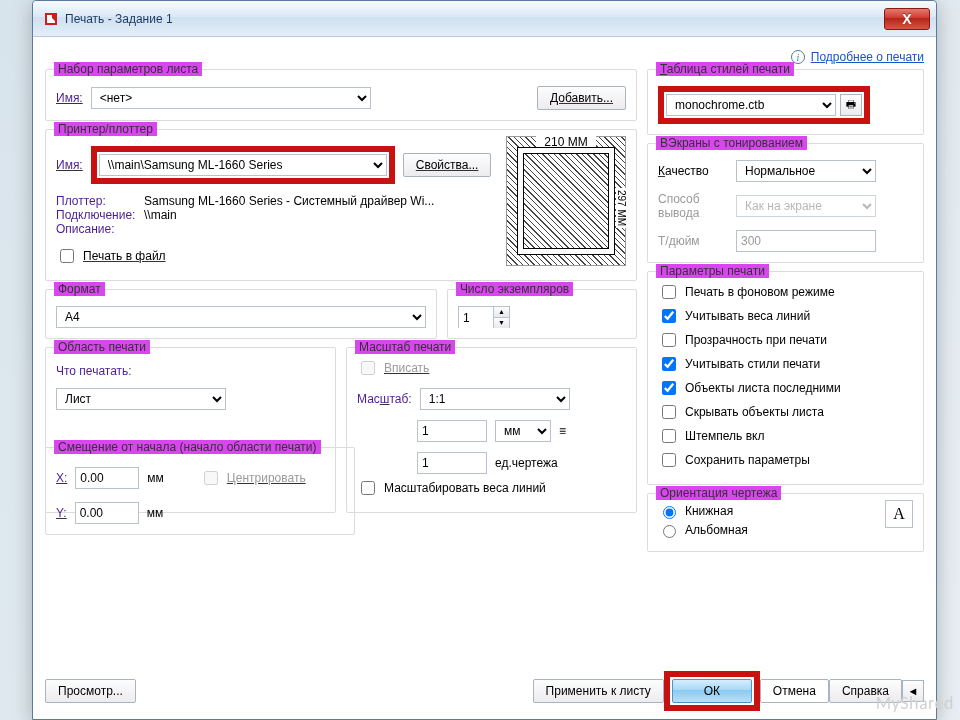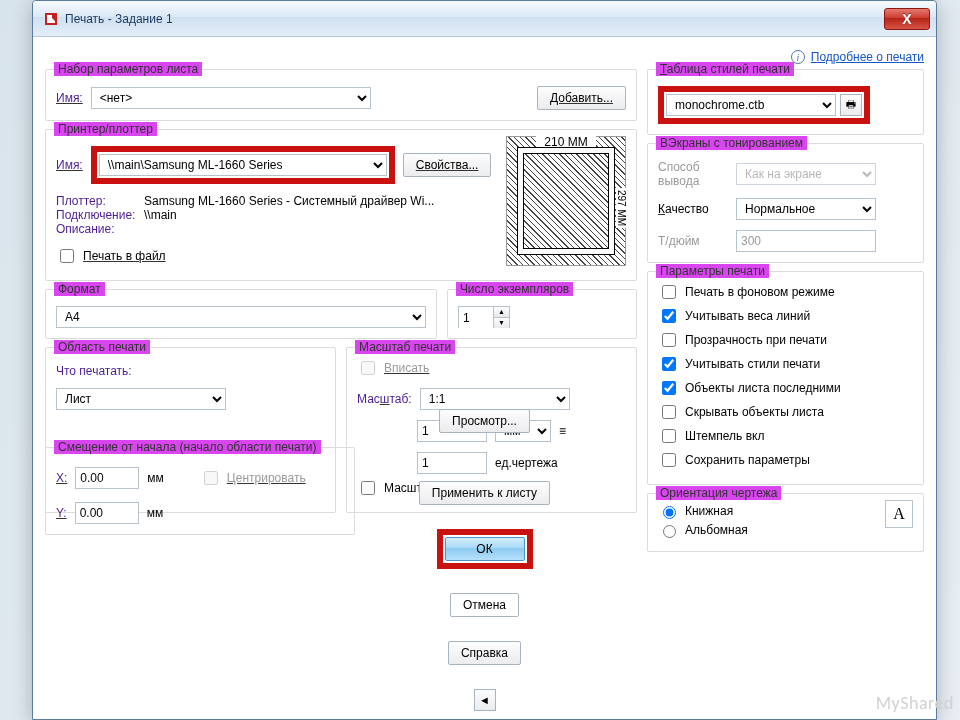--- a/index.html
+++ b/index.html
@@ -34,21 +34,21 @@
 .chk { display: flex; align-items: center; gap: 6px; margin: 4px 0; }
 .chk input { width: 14px; height: 14px; }
 .radio { display: flex; align-items: center; gap: 6px; margin: 3px 0; }
 .spin { display:inline-flex; border:1px solid #b8c2cc; height:22px;}
 .spin input{border:none; width:34px; text-align:left; padding:0 4px;}
 .spin .ar{ width:16px; display:flex; flex-direction:column;}
 .spin .ar span{flex:1; border-left:1px solid #b8c2cc; font-size:7px; text-align:center; line-height:10px; background:linear-gradient(#fdfdfe,#e9e9ec); cursor:pointer;}
 .spin .ar span+span{border-top:1px solid #b8c2cc;}
 .disabled, .disabled * { color:#9a9a9a !important; }
 .smallico { width:22px; height:22px; border:1px solid #a9b4bf; background:linear-gradient(#fdfdfe,#ececef); display:inline-flex; align-items:center; justify-content:center; font-size:11px; }
-.footer { position:absolute; left:12px; right:12px; bottom:8px; display:flex; align-items:center; gap:24px;flex-direction:column; }
+.footer { position:absolute; left:12px; right:12px; bottom:8px; display:flex; align-items:center; gap:0; }
 .footer .spacer{flex:1;}
 .a-icon { width:28px; height:28px; border:1px solid #b8c2cc; display:flex; align-items:center; justify-content:center; font-size:16px; font-family:Georgia,serif;}
 .watermark{ position:absolute; right:6px; bottom:6px; color:#d1d1d1; font-size:18px; font-family:Calibri,Arial; letter-spacing:.5px; pointer-events:none;}
 .two { display:flex; gap:10px; }
 .two > .group { flex:1; }
 .subcol { display:flex; gap:10px; }
 .printerinfo { display:grid; grid-template-columns: 88px 1fr; row-gap:0; margin-top:10px; }
 </style>
 </head>
 <body>
@@ -202,27 +202,27 @@
           <div class="row">
             <span class="hl-red-thick">
               <select style="width:170px"><option>monochrome.ctb</option></select>
               <span class="smallico">🖶</span>
             </span>
           </div>
         </div>
 
         <div class="group">
           <span class="gtitle">ВЭкраны с тонированием</span>
+          <div class="row">
+              <span style="width:70px"><span class="udl">К</span>ачество</span>
+              <select style="width:140px"><option>Нормальное</option></select>
+            </div>
           <div class="row disabled">
               <span style="width:70px">Способ вывода</span>
               <select style="width:140px" disabled=""><option>Как на экране</option></select>
-            </div>
-          <div class="row">
-              <span style="width:70px"><span class="udl">К</span>ачество</span>
-              <select style="width:140px"><option>Нормальное</option></select>
             </div>
           <div class="row disabled">
               <span style="width:70px">Т/дюйм</span>
               <input type="text" style="width: 140px;" disabled="" value="300">
             </div>
         </div>
 
         <div class="group">
           <span class="gtitle">Параметры печати</span>
           <div class="chk">

